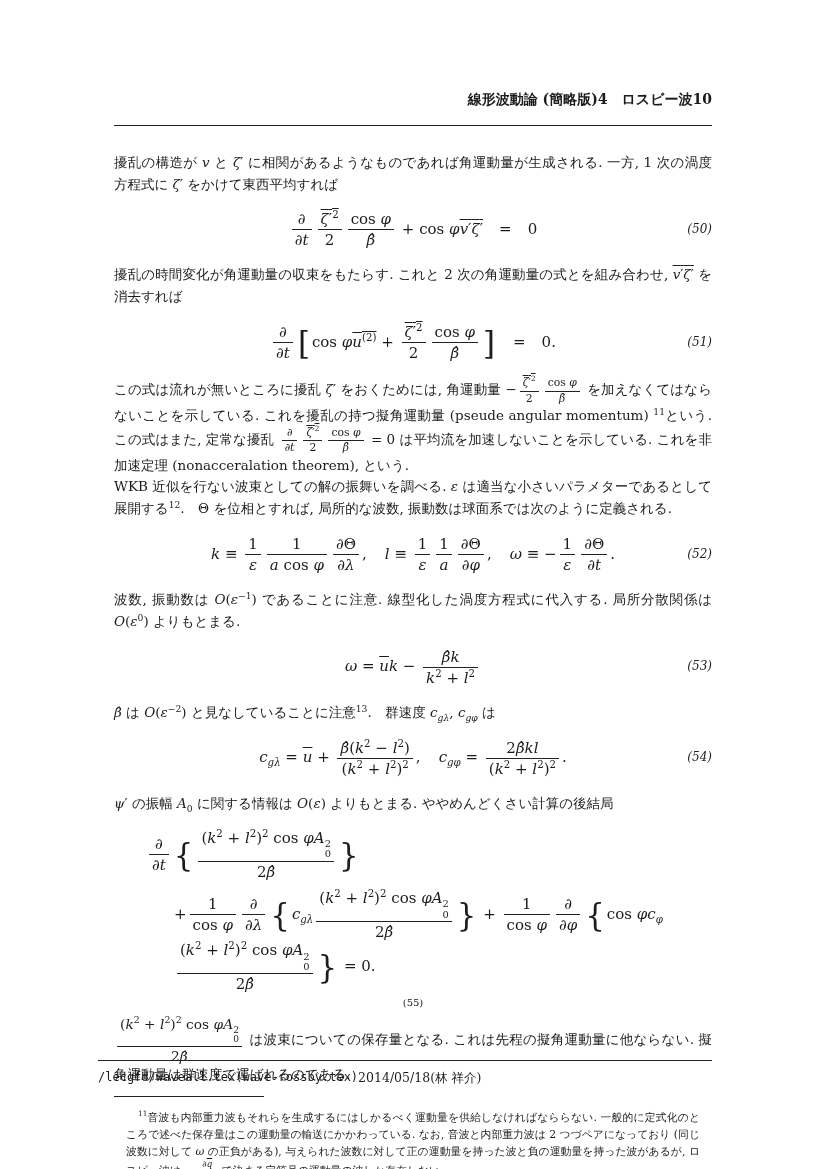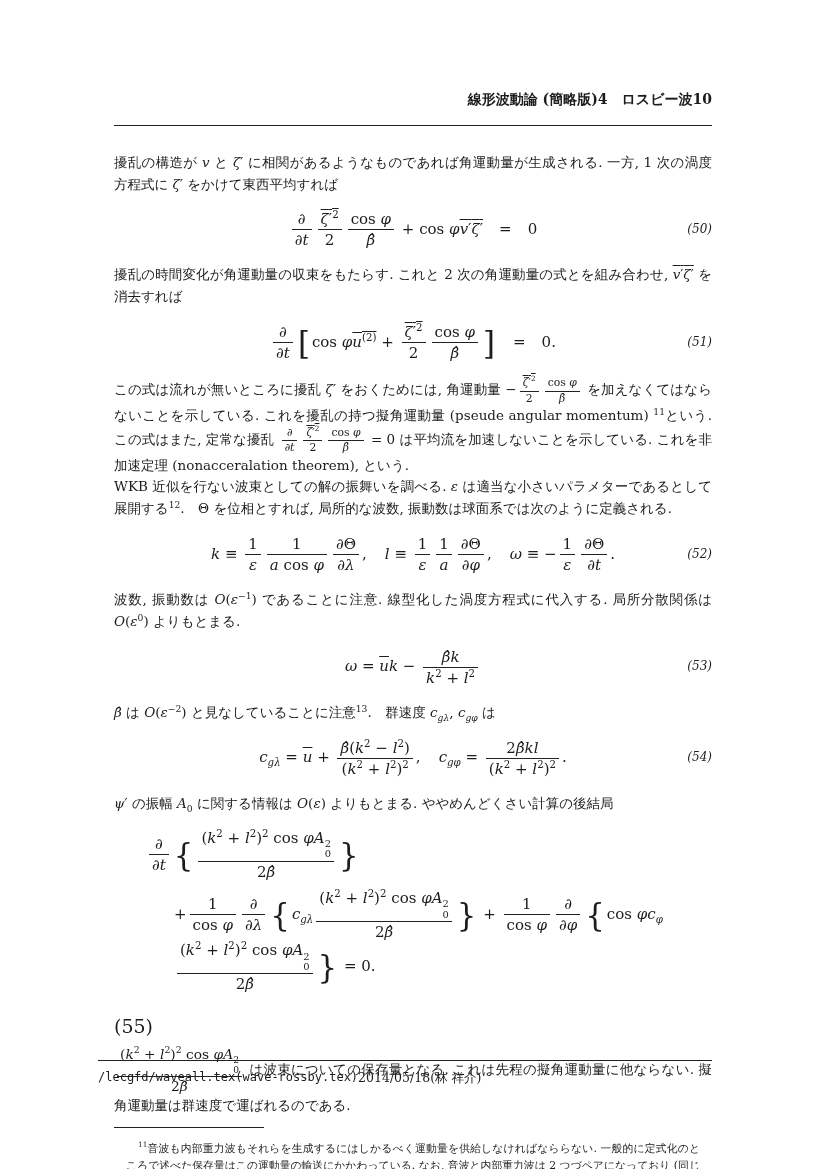--- a/index.html
+++ b/index.html
@@ -36,21 +36,21 @@
   .sps { display:inline-flex; flex-direction:column; line-height:1.05;
          font-size:0.66em; vertical-align:-0.45em; font-style:normal; }
   .sps span { display:block; text-align:left; }
   
   .eq { position:relative; margin:15px 0; text-align:center; font-size:15px; }
   .eq .eqnum { position:absolute; right:0; top:50%; transform:translateY(-50%);
                font-size:12px;font-style:italic; }
   .eq55 { margin:14px 0 4px 0; font-size:15px; }
   .eq55 .l1 { text-align:left; margin-left:32px; }
   .eq55 .l2 { text-align:left; margin-left:60px; margin-top:8px; }
-  .eq55 .numline { text-align:left; margin-top:18px; font-size:19px; }
+  .eq55 .numline { text-align:center; margin-top:2px; font-size:10px; }
   
   .footnotes { margin-top:10px; font-size:10.8px; line-height:1.58; }
   .fnrule { width:150px; border-top:1px solid #222; margin-bottom:4px; }
   .footnotes p { margin:12px; text-align:justify; }
   .footnotes p.ind { text-indent:12px; }
   
   .footer { position:absolute; left:98px; right:114px; top:1060px;
             border-top:1.2px solid #222; padding-top:7px;
             display:flex; justify-content:flex-start; font-size:12.5px; }
   .footer .path { font-family:"DejaVu Sans Mono","Liberation Mono",monospace;

